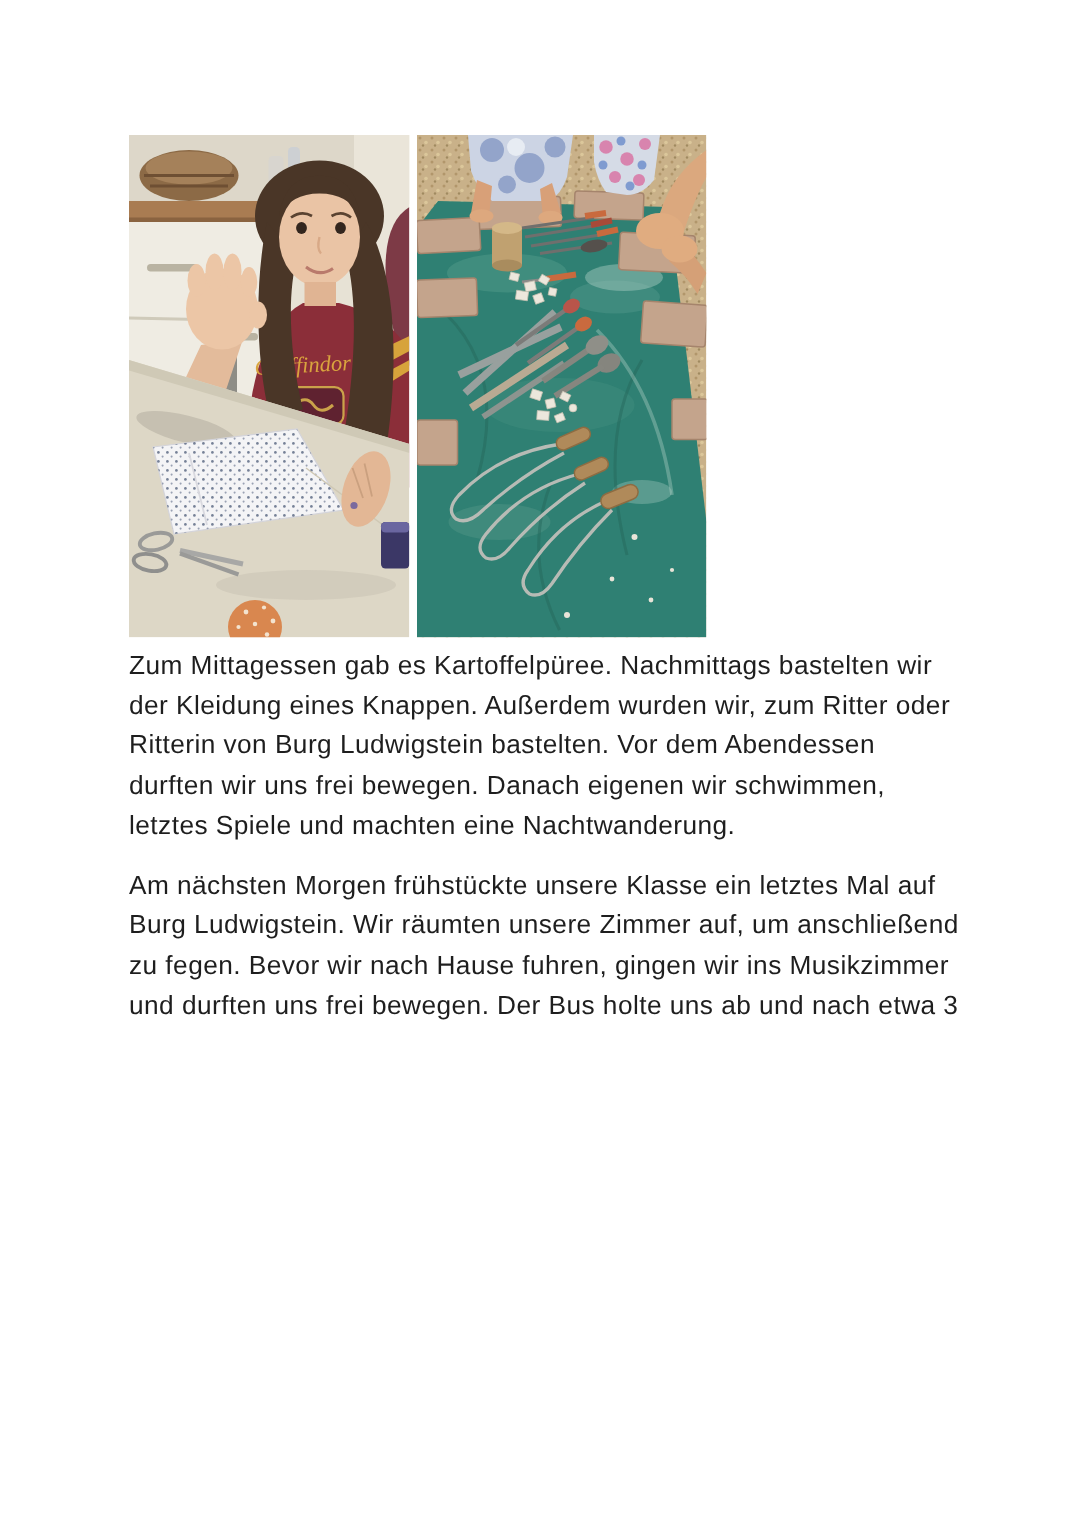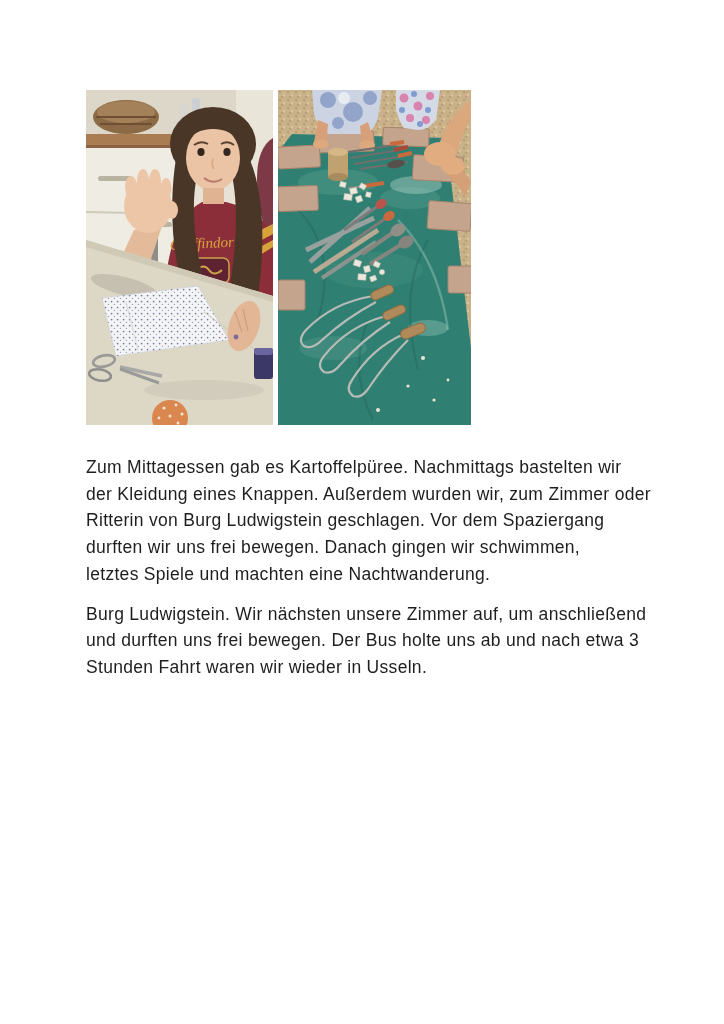--- a/index.html
+++ b/index.html
@@ -17,21 +17,20 @@
     display: flex;
     gap: 5px;
   }
   figure.photo { display: block; line-height: 0; overflow: hidden; }
   figure.photo svg { display: block; }
   .article {
     position: absolute;
     left: 86px; top: 430px;
     width: 575px;
     color: #1e1e1e;
-    margin-top: 24px;
   }
   .para { margin: 0 0 13px 0; }
   .tline {
     font-size: 17.5px;
     line-height: 26.7px;
     letter-spacing: 0.3px;
     white-space: nowrap;
     color: #1e1e1e;
   }
 </style>
@@ -279,25 +278,26 @@
             <circle cx="100" cy="320" r="2"></circle>
           <circle cx="170" cy="290" r="1.4"></circle>
         </g>
       </svg>
     </figure>
   </div>
 
   <div class="article">
     <div class="para">
       <div class="tline">Zum Mittagessen gab es Kartoffelpüree. Nachmittags bastelten wir</div>
-      <div class="tline">der Kleidung eines Knappen. Außerdem wurden wir, zum Zimmer oder</div>
-      <div class="tline">Ritterin von Burg Ludwigstein geschlagen. Vor dem Spaziergang</div>
-      <div class="tline">durften wir uns frei bewegen. Danach gingen wir schwimmen,</div>
+      <div class="tline">der Kleidung eines Knappen. Außerdem wurden wir, zum Ritter oder</div>
+      <div class="tline">Ritterin von Burg Ludwigstein bastelten. Vor dem Abendessen</div>
+      <div class="tline">durften wir uns frei bewegen. Danach eigenen wir schwimmen,</div>
       <div class="tline">letztes Spiele und machten eine Nachtwanderung.</div>
     </div>
     <div class="para">
-      <div class="tline">Burg Ludwigstein. Wir nächsten unsere Zimmer auf, um anschließend</div>
+      <div class="tline">Am nächsten Morgen frühstückte unsere Klasse ein letztes Mal auf</div>
+      <div class="tline">Burg Ludwigstein. Wir räumten unsere Zimmer auf, um anschließend</div>
+      <div class="tline">zu fegen. Bevor wir nach Hause fuhren, gingen wir ins Musikzimmer</div>
       <div class="tline">und durften uns frei bewegen. Der Bus holte uns ab und nach etwa 3</div>
-      <div class="tline">Stunden Fahrt waren wir wieder in Usseln.</div>
     </div>
   </div>
 
 </div>
 
 </body></html>

